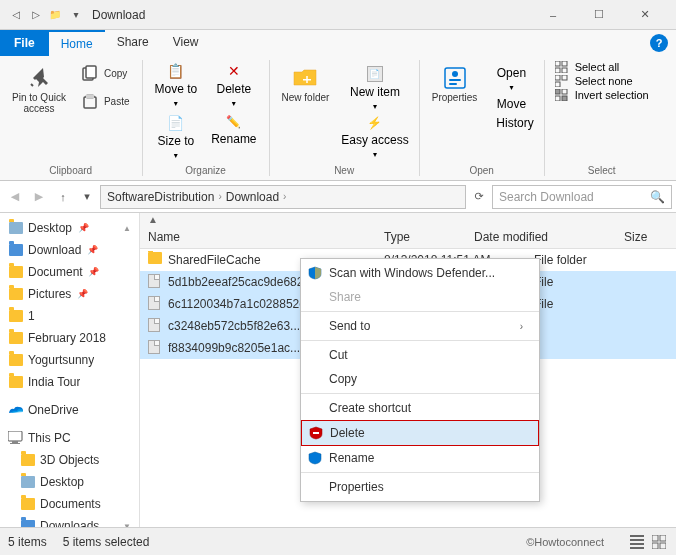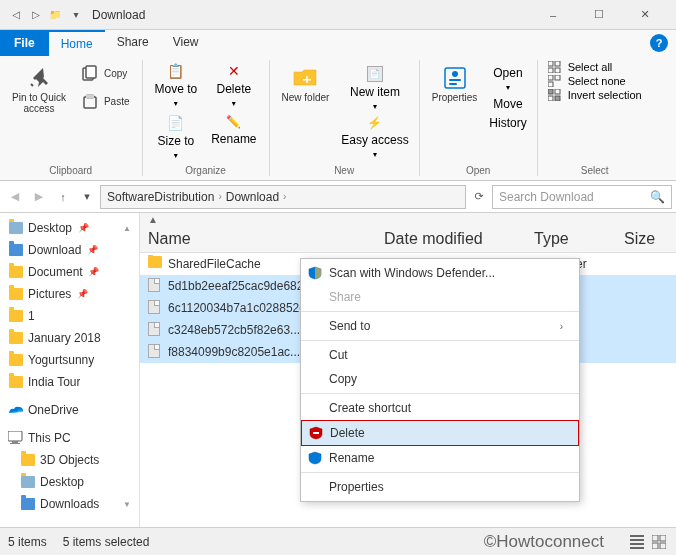--- a/index.html
+++ b/index.html
@@ -48,40 +48,40 @@
     .sidebar-item { display: flex; align-items: center; gap: 4px; padding: 2px 8px; cursor: pointer; font-size: 12px; color: #333; height: 22px; }
     .sidebar-item-icon { width: 16px; height: 16px; display: flex; align-items: center; justify-content: center; flex-shrink: 0; }
     .sidebar-item-label { overflow: hidden; text-overflow: ellipsis; white-space: nowrap; }
     .sidebar-item-arrow { margin-left: auto; font-size: 8px; color: #999; }
     .sidebar-pin { font-size: 9px; color: #0078d7; margin-left: 2px; }
     .section-spacer { height: 6px; }
 
     
     .file-list { flex: 1; background: white; overflow: hidden; display: flex; flex-direction: column; }
     .file-list-header { display: flex; background: #f5f5f5; border-bottom: 1px solid #e0e0e0; padding: 2px 0; }
-    .col-header { padding: 2px 8px; font-size: 16px; color: #333; cursor: pointer; white-space: nowrap; }
+    .col-header { padding: 2px 8px; font-size: 12px; color: #333; cursor: pointer; white-space: nowrap; }
     .col-name { flex: 1; }
     .col-date { width: 150px; }
     .col-type { width: 90px; }
     .col-size { width: 60px; }
     .file-rows { flex: 1; overflow: hidden; }
     .file-row { display: flex; align-items: center; padding: 1px 0; cursor: pointer; height: 22px; }
     .file-row.selected { background: #cce8ff; }
     .file-cell { padding: 1px 8px; font-size: 12px; color: #333; white-space: nowrap; overflow: hidden; text-overflow: ellipsis; }
     .file-cell-name { flex: 1; display: flex; align-items: center; gap: 4px; }
     .file-cell-date { width: 150px; }
     .file-cell-type { width: 90px; }
     .file-cell-size { width: 60px; }
     .file-icon { width: 16px; height: 16px; flex-shrink: 0; }
 
     
     .status-bar { height: 28px; background: #f0f0f0; border-top: 1px solid #d0d0d0; display: flex; align-items: center; padding: 0 8px; font-size: 12px; color: #333; gap: 16px; }
 
     
-    .context-menu { position: absolute; background: white; border: 1px solid #c0c0c0; box-shadow: 2px 2px 8px rgba(0,0,0,0.2); width: 280px; z-index: 100; font-size: 12px; padding: 2px 0; }
+    .context-menu { position: absolute; background: white; border: 1px solid #c0c0c0; box-shadow: 2px 2px 8px rgba(0,0,0,0.2); width: 240px; z-index: 100; font-size: 12px; padding: 2px 0; }
     .ctx-item { display: flex; align-items: center; padding: 5px 16px 5px 28px; cursor: pointer; color: #333; position: relative; }
     .ctx-item.highlighted { background: #cde8ff; border: 1px solid #99c9f5; }
     .ctx-item.disabled { color: #aaa; cursor: default; }
     .ctx-icon { position: absolute; left: 6px; width: 16px; height: 16px; display: flex; align-items: center; justify-content: center; }
     .ctx-arrow { margin-left: auto; font-size: 10px; color: #666; }
     .ctx-separator { height: 1px; background: #e0e0e0; margin: 2px 0; }
     .ctx-delete-border { border: 1px solid #cc0000 !important; }
 
     
     .icon-folder { width: 14px; height: 12px; background: #fcc231; border-radius: 1px; position: relative; }
@@ -234,21 +234,21 @@
           <div class="ribbon-btn-label">Properties</div>
         </div>
         <div style="display:flex; flex-direction:column; gap:1px; margin-top:4px;">
           <div class="ribbon-btn-small" style="display:flex; align-items:center; gap:3px; padding:2px 4px;">
             <span>Open</span>
             <span style="font-size:8px;">▾</span>
           </div>
           <div class="ribbon-btn-small" style="display:flex; align-items:center; gap:3px; padding:2px 4px;">
             <span>Move</span>
           </div>
-          <div class="ribbon-btn-small" style="display:flex; align-items:center; gap:3px; padding:2px 4px;">
+          <div class="ribbon-btn-small" style="display:flex; align-items:center; gap:3px; padding:2px 4px;margin-left:7px;">
             <span>History</span>
           </div>
         </div>
       </div>
       <div class="ribbon-group-label">Open</div>
     </div>
 
     <div class="ribbon-group" style="border-right:none;">
       <div class="ribbon-group-items">
         <div class="select-group">
@@ -344,21 +344,21 @@
     <div class="sidebar-item">
       <div class="sidebar-item-icon">
         <div class="icon-folder" style="background:#fcc231;"></div>
       </div>
       <span class="sidebar-item-label">1</span>
     </div>
     <div class="sidebar-item">
       <div class="sidebar-item-icon">
         <div class="icon-folder" style="background:#fcc231;"></div>
       </div>
-      <span class="sidebar-item-label">January 2018</span>
+      <span class="sidebar-item-label">February 2018</span>
     </div>
     <div class="sidebar-item">
       <div class="sidebar-item-icon">
         <div class="icon-folder" style="background:#fcc231;"></div>
       </div>
       <span class="sidebar-item-label">Yogurtsunny</span>
     </div>
     <div class="sidebar-item">
       <div class="sidebar-item-icon">
         <div class="icon-folder" style="background:#fcc231;"></div>
@@ -393,37 +393,43 @@
       <span class="sidebar-item-label">3D Objects</span>
     </div>
     <div class="sidebar-item" style="padding-left:20px;">
       <div class="sidebar-item-icon">
         <div class="icon-folder" style="background:#8ab4d4;"></div>
       </div>
       <span class="sidebar-item-label">Desktop</span>
     </div>
     <div class="sidebar-item" style="padding-left:20px;">
       <div class="sidebar-item-icon">
+        <div class="icon-folder" style="background:#fcc231;"></div>
+      </div>
+      <span class="sidebar-item-label">Documents</span>
+    </div>
+    <div class="sidebar-item" style="padding-left:20px;">
+      <div class="sidebar-item-icon">
         <div class="icon-folder download"></div>
       </div>
       <span class="sidebar-item-label">Downloads</span>
       <span class="sidebar-item-arrow">▼</span>
     </div>
   </div>
 
   <div class="file-list">
 
     <div style="display:flex; align-items:center; padding:1px 8px; background:#f5f5f5;">
       <span style="font-size:10px; color:#666;">▲</span>
     </div>
 
     <div class="file-list-header">
       <div class="col-header col-name">Name</div>
+      <div class="col-header col-type">Type</div>
       <div class="col-header col-date">Date modified</div>
-      <div class="col-header col-type">Type</div>
       <div class="col-header col-size">Size</div>
     </div>
 
     <div class="file-rows">
 
       <div class="file-row">
         <div class="file-cell file-cell-name">
           <div class="file-icon">
             <div class="icon-folder" style="background:#fcc231;"></div>
           </div>
@@ -531,21 +537,21 @@
   </div>
   <div class="ctx-separator"></div>
   <div class="ctx-item">
     <span>Properties</span>
   </div>
 </div>
 
 <div class="status-bar" style="position:absolute; bottom:0; left:0; right:0;">
   <span>5 items</span>
   <span>5 items selected</span>
-  <span style="margin-left:auto; font-size:17px; color:#666;text-align:center;">©Howtoconnect</span>
+  <span style="margin-left:auto; font-size:11px; color:#666;text-align:center;">©Howtoconnect</span>
   <div style="display:flex; gap:4px; margin-left:8px;">
     <div style="width:18px; height:18px; cursor:pointer; display:flex; align-items:center; justify-content:center;">
       <svg width="14" height="14" viewBox="0 0 14 14">
           <rect x="0" y="0" width="14" height="2" fill="#666"></rect>
           <rect x="0" y="4" width="14" height="2" fill="#666"></rect>
           <rect x="0" y="8" width="14" height="2" fill="#666"></rect>
           <rect x="0" y="12" width="14" height="2" fill="#666"></rect>
         </svg>
     </div>
     <div style="width:18px; height:18px; cursor:pointer; display:flex; align-items:center; justify-content:center;">

